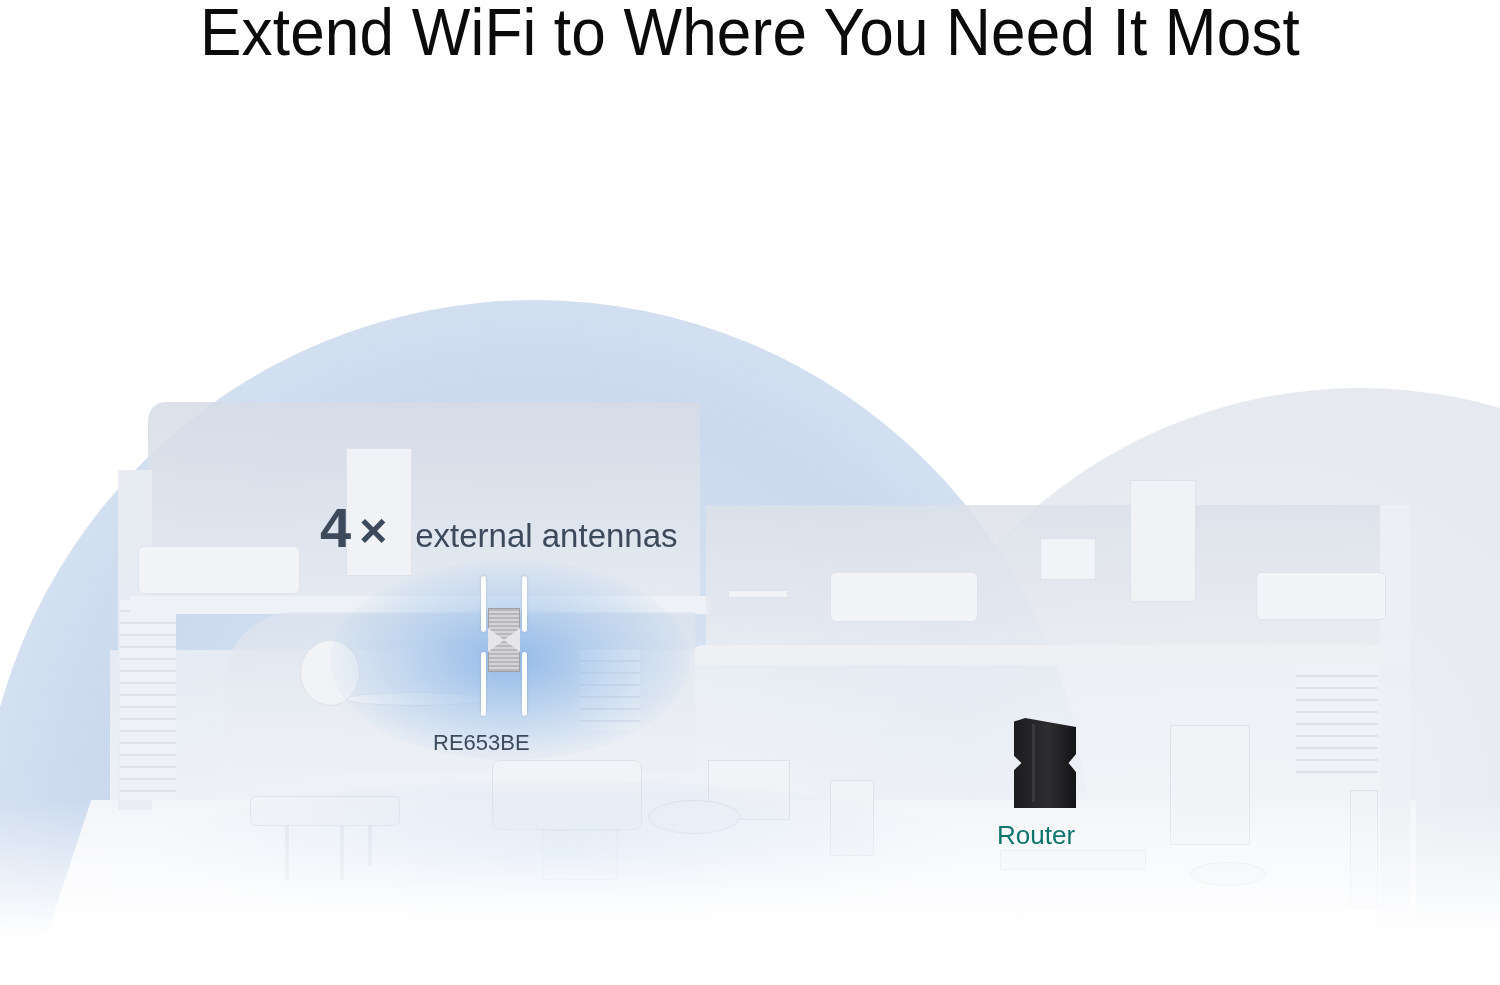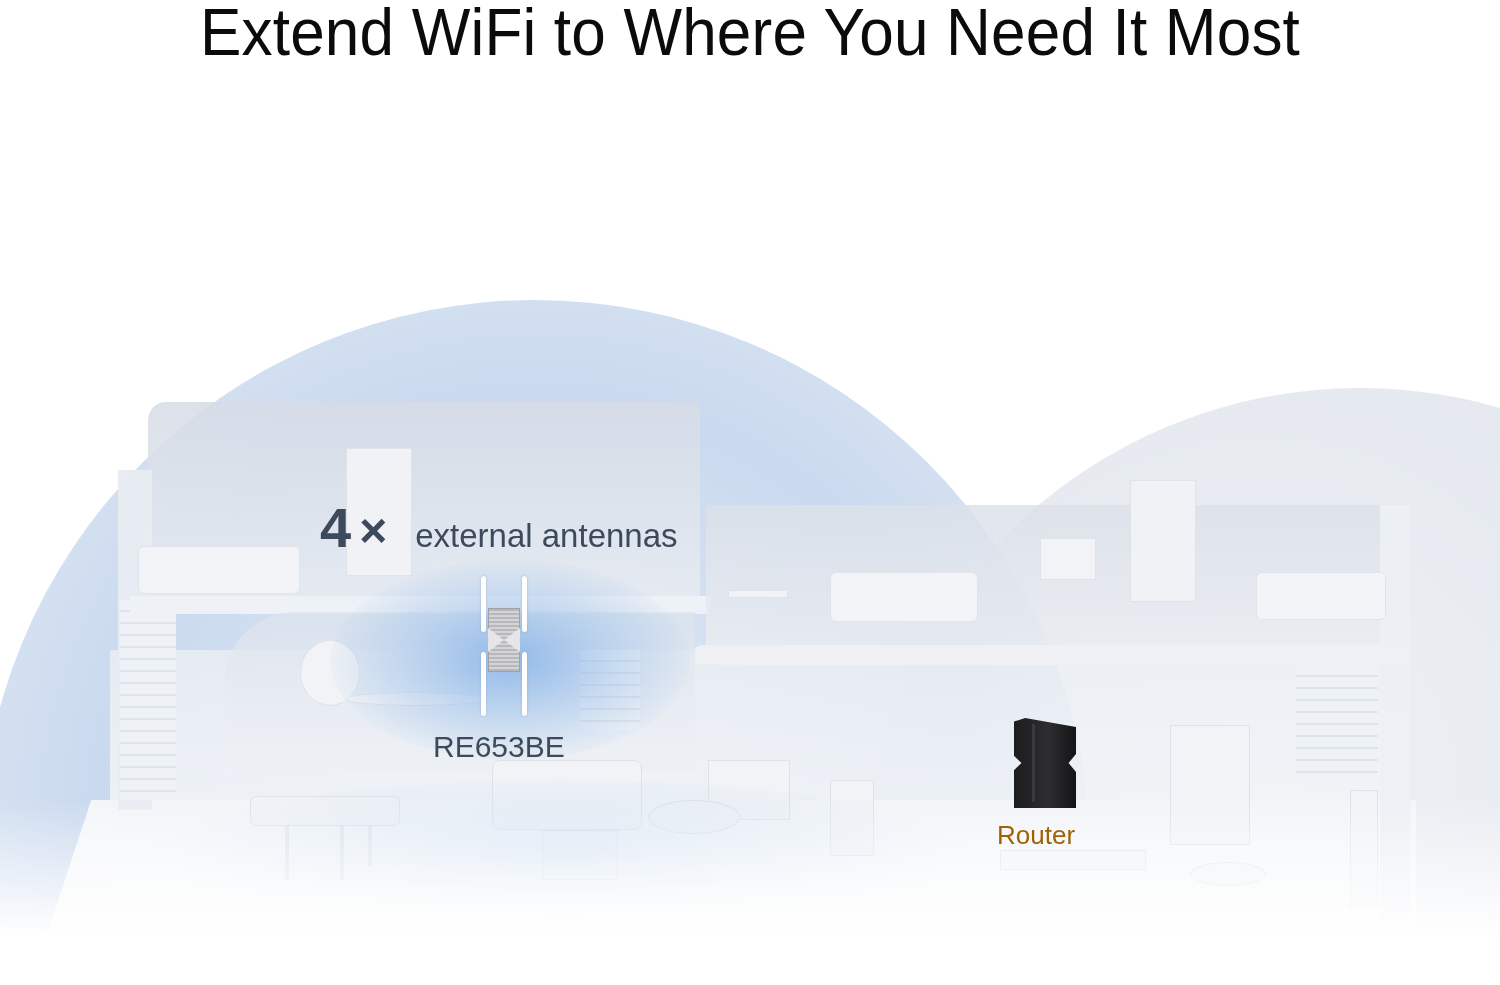--- a/index.html
+++ b/index.html
@@ -96,22 +96,22 @@
     background: linear-gradient(to right, #1c1c1e 0%, #2e2e31 55%, #141416 100%);
     clip-path: polygon(0 4%, 18% 0, 100% 10%, 100% 40%, 88% 50%, 100% 60%, 100% 100%, 0 100%, 0 58%, 12% 50%, 0 42%);
   }
   .router-stripe { position: absolute; left: 18px; top: 6px; width: 3px; height: 78px; background: #3a3a3e; }
 
   .label-dark { position: absolute; color: #3c4858; font-family: "Liberation Sans", sans-serif; }
   .antennas-label { left: 320px; top: 500px; display: flex; align-items: baseline; gap: 8px; }
   .big-4 { font-size: 56px; font-weight: 700; color: #3d4a5c; line-height: 1; }
   .times { font-size: 48px; font-weight: 700; color: #3d4a5c; line-height: 1; }
   .antennas-text { font-size: 33px; color: #3d4a5c; margin-left: 20px; }
-  .model-label { left: 433px; top: 730px; font-size: 30px; color: #3d4a5c; }
-  .router-label { left: 997px; top: 820px; font-size: 26px; color: #a16207; }
+  .model-label { left: 433px; top: 730px; font-size: 22px; color: #3d4a5c; }
+  .router-label { left: 997px; top: 820px; font-size: 26px; color: #0f766e; }
 </style>
 </head>
 <body>
 
 <div class="scene">
 
   <div class="dome-right"></div>
   <div class="dome-left"></div>
 
   <div class="house">

